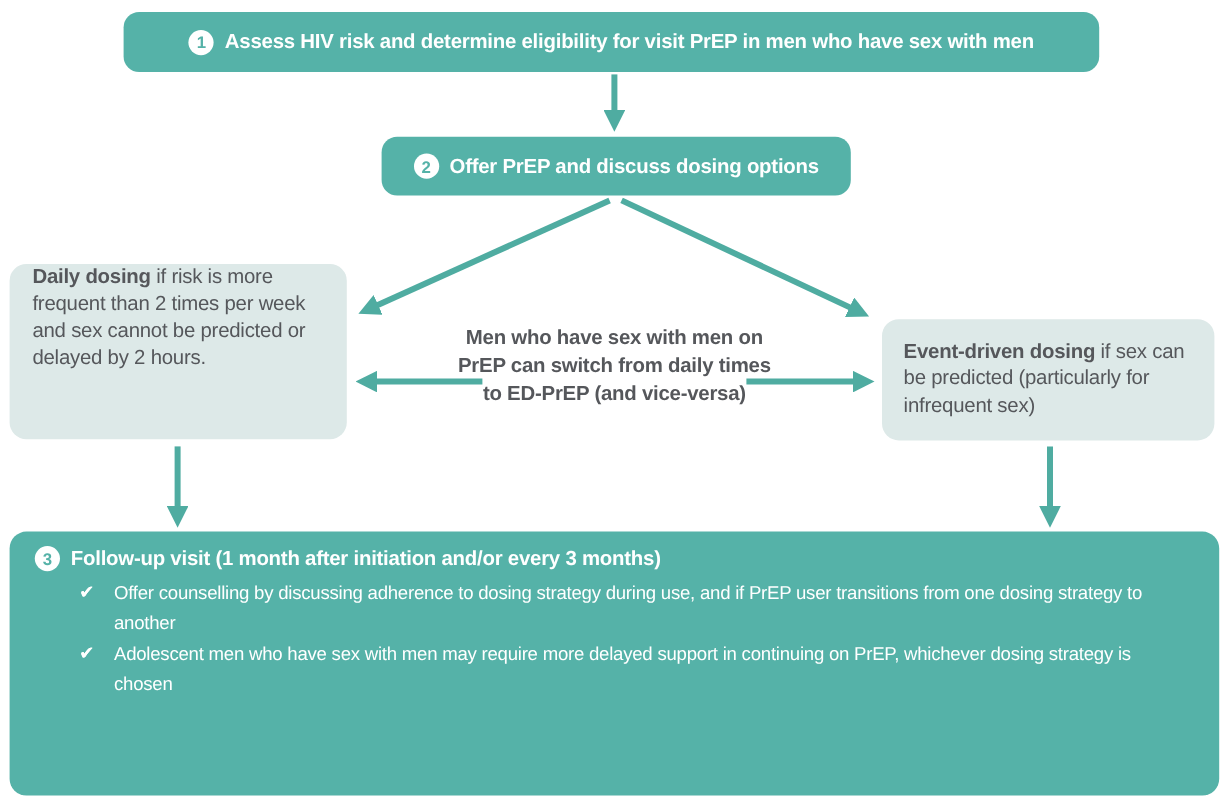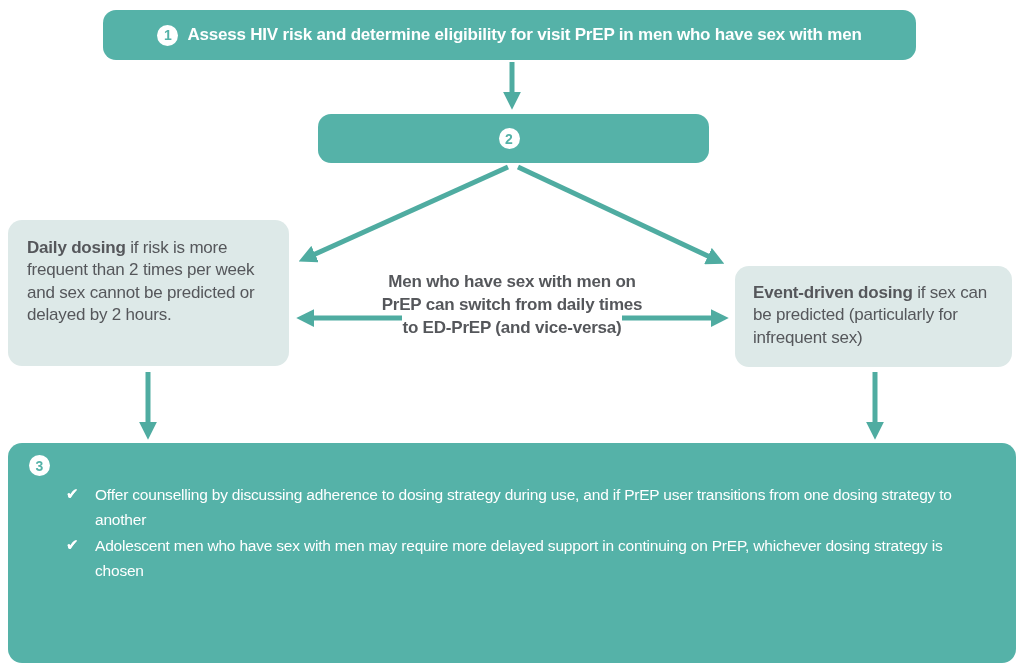--- a/index.html
+++ b/index.html
@@ -21,21 +21,21 @@
     display:flex;align-items:center;justify-content:center;
     font-weight:bold;font-size:17px;
   }
   .num-badge{
     display:inline-flex;flex:none;width:21px;height:21px;border-radius:50%;
     background:#ffffff;color:var(--teal);align-items:center;justify-content:center;
     font-size:14px;font-weight:bold;margin-right:9px;letter-spacing:0;
   }
   .light-box{
     position:absolute;background:var(--light);color:var(--ink);border-radius:14px;
-    font-size:17px;line-height:1.31;padding:17px 19px;
+    font-size:17px;line-height:1.31;padding:0 19px;
   }
   .light-box b{font-weight:bold;}
   .switch-note{
     position:absolute;left:377px;top:271px;width:270px;
     color:var(--ink);font-weight:bold;font-size:17px;line-height:1.35;text-align:center;
   }
   .followup-box{
     position:absolute;left:8px;top:443px;width:1008px;height:220px;
     background:var(--teal);color:#ffffff;border-radius:14px;
     padding:12px 22px 0 21px;
@@ -72,37 +72,39 @@
     </g>
   </svg>
 
   <div class="teal-box" style="left:103px;top:10px;width:813px;height:50px;">
     <span class="num-badge">1</span>
     <span>Assess HIV risk and determine eligibility for visit PrEP in men who have sex with men</span>
   </div>
 
   <div class="teal-box" style="left:318px;top:114px;width:391px;height:49px;">
     <span class="num-badge">2</span>
+    <span>Offer PrEP and discuss dosing options</span>
   </div>
 
   <div class="light-box" style="left:8px;top:220px;width:281px;height:146px;">
     <b>Daily dosing</b>
     <span>if risk is more frequent than 2 times per week and sex cannot be predicted or delayed by 2 hours.</span>
   </div>
 
   <div class="light-box" style="left:735px;top:266px;width:277px;height:101px;padding:16px 18px;">
     <b>Event-driven dosing</b>
     <span>if sex can be predicted (particularly for infrequent sex)</span>
   </div>
 
   <div class="switch-note">Men who have sex with men on PrEP can switch from daily times to ED-PrEP (and vice-versa)</div>
 
   <div class="followup-box">
     <div class="followup-title">
       <span class="num-badge">3</span>
+      <span>Follow-up visit (1 month after initiation and/or every 3 months)</span>
     </div>
     <ul class="check-list">
       <li>
         <span class="check-glyph">✔</span>
       </li>
       <li>
         <span class="check-glyph">✔</span>
         <span>Offer counselling by discussing adherence to dosing strategy during use, and if PrEP user transitions from one dosing strategy to another</span>
       </li>
       <li>

